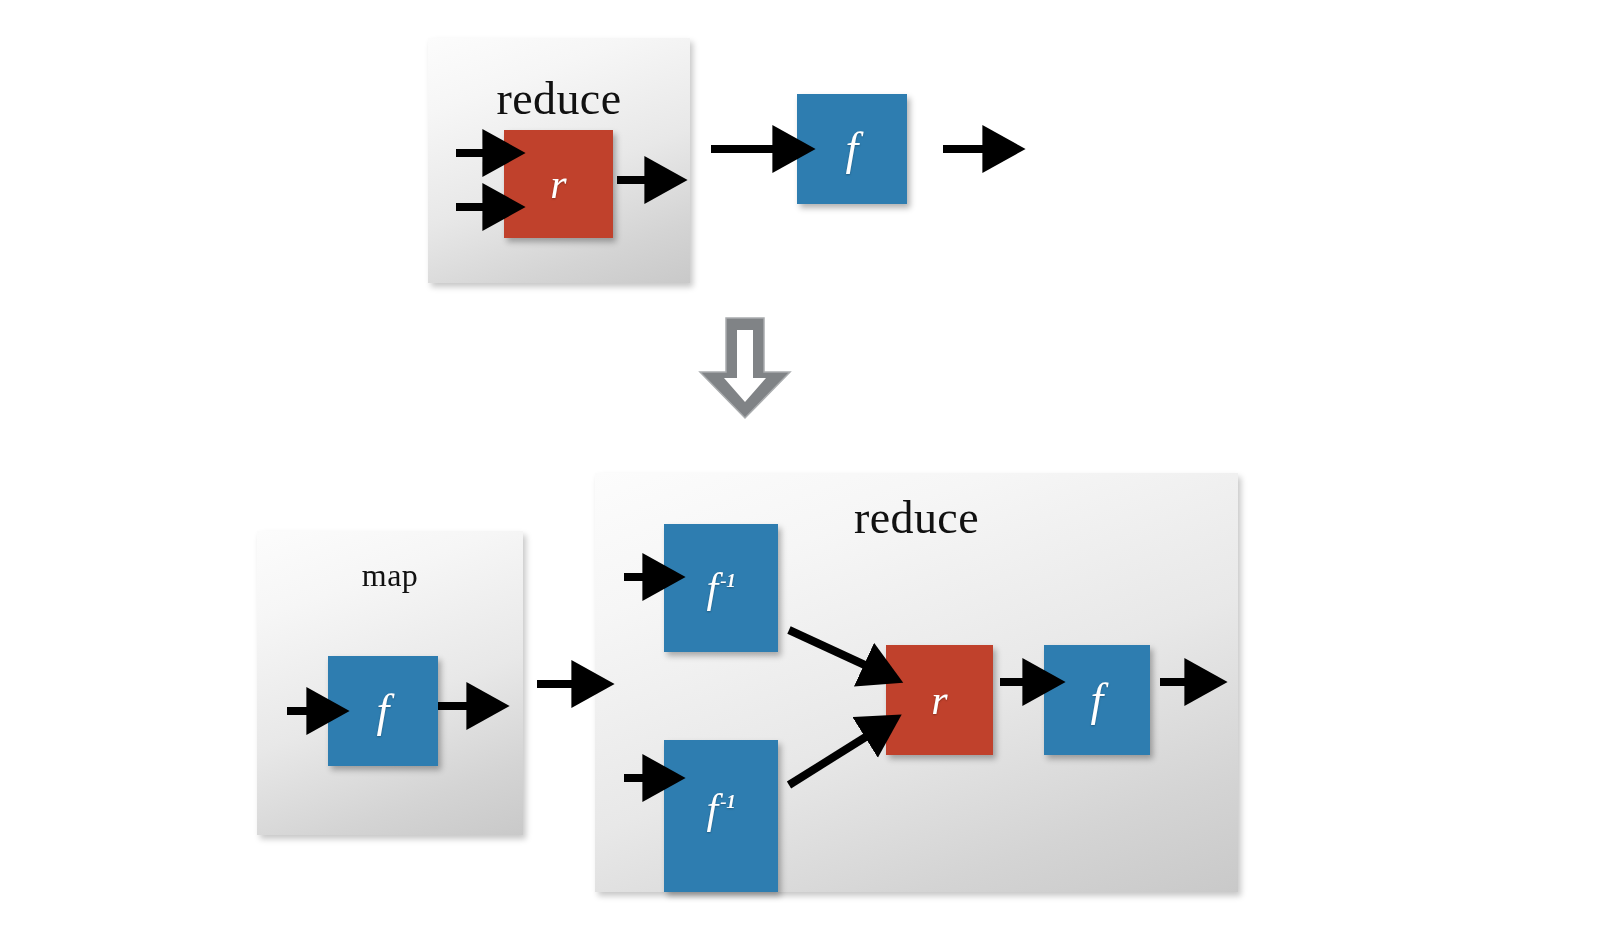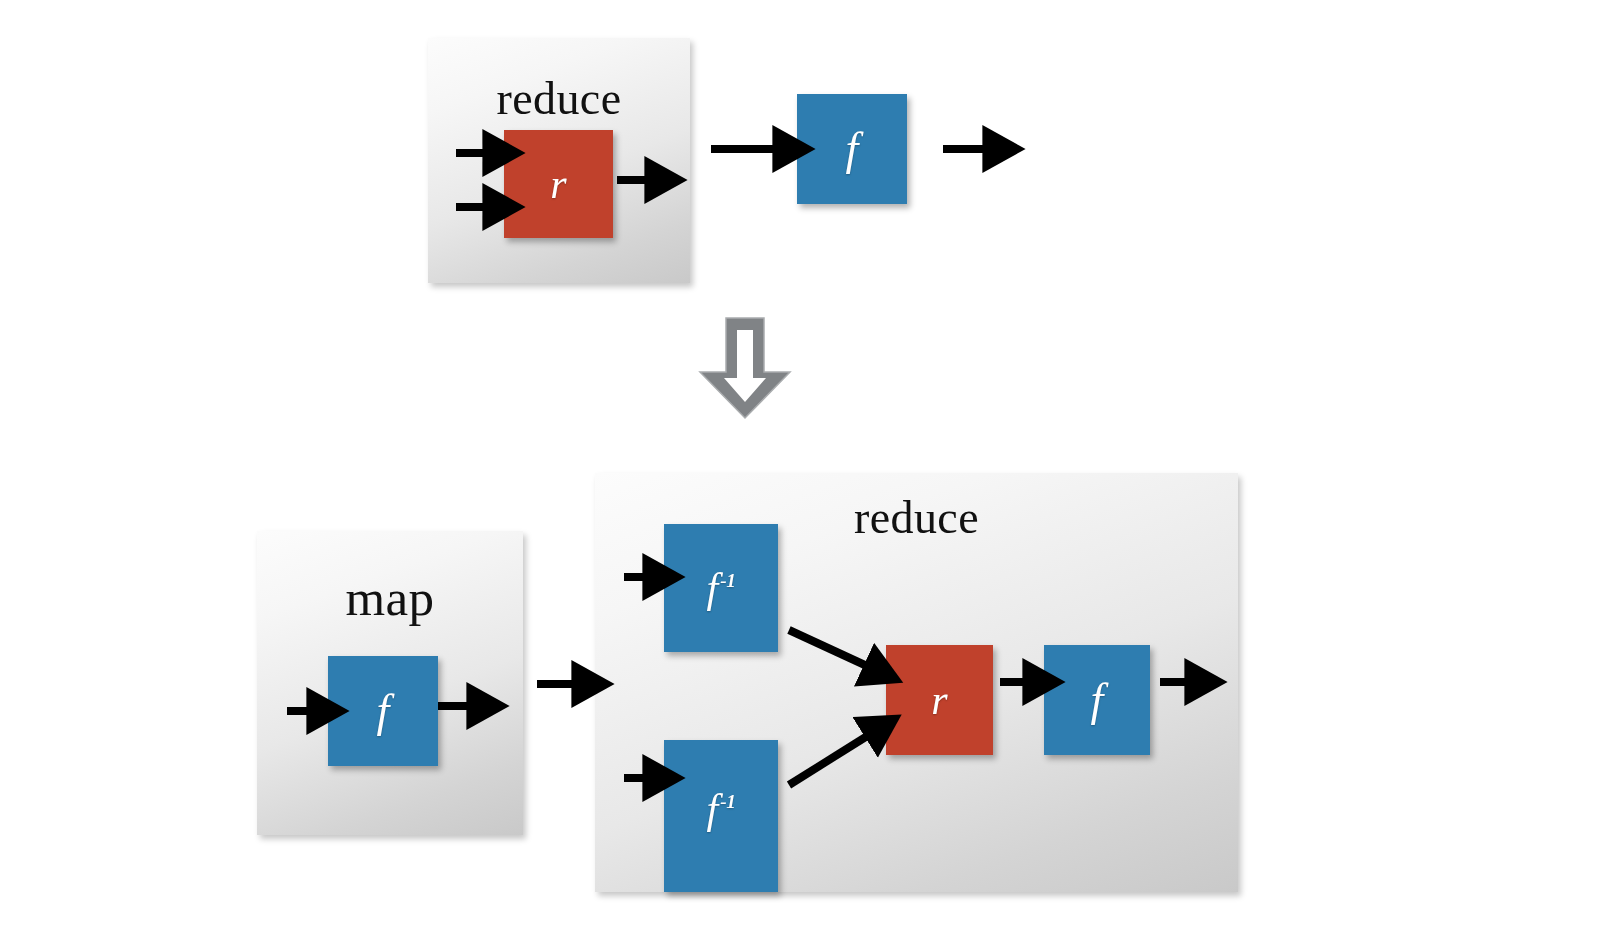--- a/index.html
+++ b/index.html
@@ -95,21 +95,21 @@
 
   <div class="node node-red" style="left:504px; top:130px; width:109px; height:108px;">
     <span class="node-label" style="font-size:42px;">r</span>
   </div>
 
   <div class="node node-blue" style="left:797px; top:94px; width:110px; height:110px;">
     <span class="node-label" style="font-size:46px;">f</span>
   </div>
 
   <div class="panel" style="left:257px; top:531px; width:266px; height:304px;">
-    <div class="panel-title" style="top:38px; font-size:51px;">map</div>
+    <div class="panel-title" style="top:26px; font-size:32px;">map</div>
   </div>
 
   <div class="node node-blue" style="left:328px; top:656px; width:110px; height:110px;">
     <span class="node-label" style="font-size:46px;">f</span>
   </div>
 
   <div class="panel" style="left:595px; top:473px; width:643px; height:419px;">
     <div class="panel-title" style="top:18px; font-size:46px;">reduce</div>
   </div>
 

